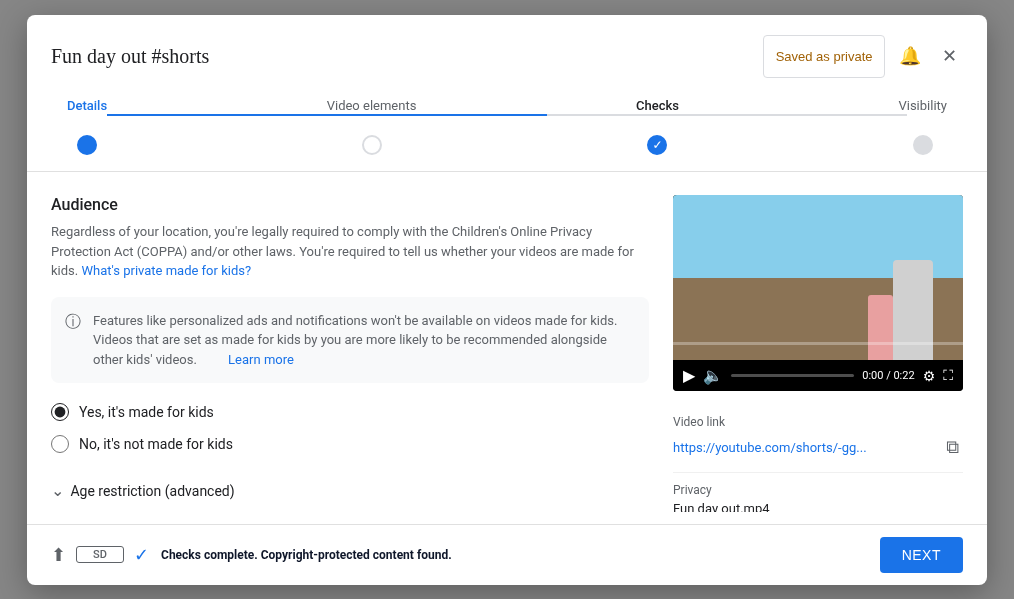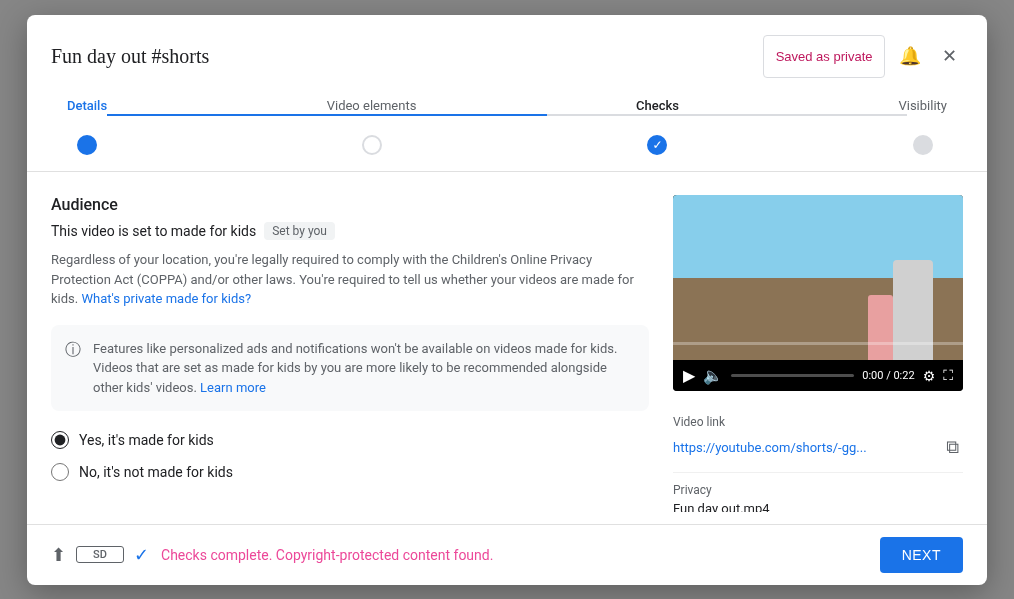--- a/index.html
+++ b/index.html
@@ -56,21 +56,21 @@
       align-items: center;
       gap: 8px;
     }
 
     .saved-as-private-btn {
       border: 1px solid #dadce0;
       background: #fff;
       padding: 13px 12px;
       border-radius: 4px;
       font-size: 13px;
-      color: #be185d;
+      color: #a16207;
       cursor: pointer;
       text-align: right;
     }
 
     .icon-btn {
       background: none;
       border: none;
       cursor: pointer;
       padding: 6px;
       color: #5f6368;
@@ -227,20 +227,21 @@
 
     .info-text {
       font-size: 13px;
       color: #5f6368;
       line-height: 1.5;
     }
 
     .info-text a {
       color: #1a73e8;
       text-decoration: none;
+      margin-left: 28px;
     }
 
     
     .radio-group {
       display: flex;
       flex-direction: column;
       gap: 14px;
       margin-bottom: 20px;
     }
 
@@ -454,23 +455,24 @@
       align-items: center;
       gap: 10px;
     }
 
     .footer-icon {
       color: #5f6368;
       font-size: 18px;
     }
 
     .footer-status {
-      font-size: 14px;
-      color: #ec4899;
+      font-size: 12px;
+      color: #0f172a;
       flex: 1;
+      font-weight: bold;
     }
 
     .next-btn {
       background: #1a73e8;
       color: #fff;
       border: none;
       border-radius: 4px;
       padding: 10px 22px;
       font-size: 14px;
       font-weight: 500;
@@ -537,24 +539,20 @@
       </div>
     </div>
 
     <div class="divider"></div>
 
     <div class="modal-body">
 
       <div class="left-panel">
         <h3 class="section-title">Audience</h3>
 
-        <div class="audience-subtitle">
-          <span class="audience-subtitle-text">This video is set to made for kids</span>
-          <span class="set-by-you-badge">Set by you</span>
-        </div>
 
         <p class="audience-desc">
           <span>Regardless of your location, you're legally required to comply with the Children's Online Privacy Protection Act (COPPA) and/or other laws. You're required to tell us whether your videos are made for kids.</span>
           <a href="#">What's private made for kids?</a>
         </p>
 
         <div class="info-box">
           <span class="info-icon">ⓘ</span>
           <span class="info-text">
             <span>Features like personalized ads and notifications won't be available on videos made for kids. Videos that are set as made for kids by you are more likely to be recommended alongside other kids' videos.</span>

